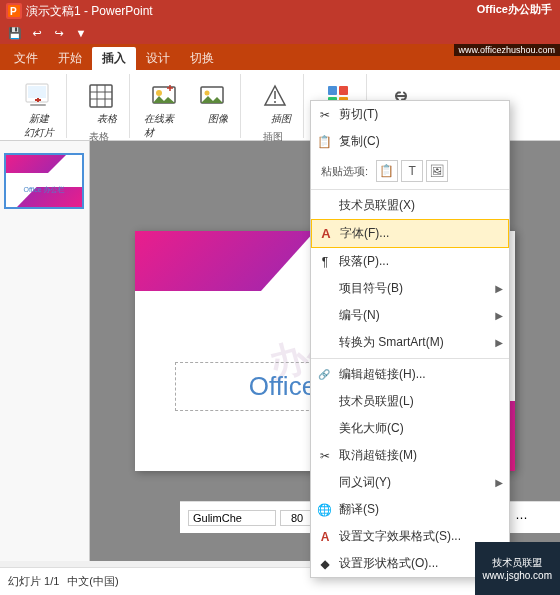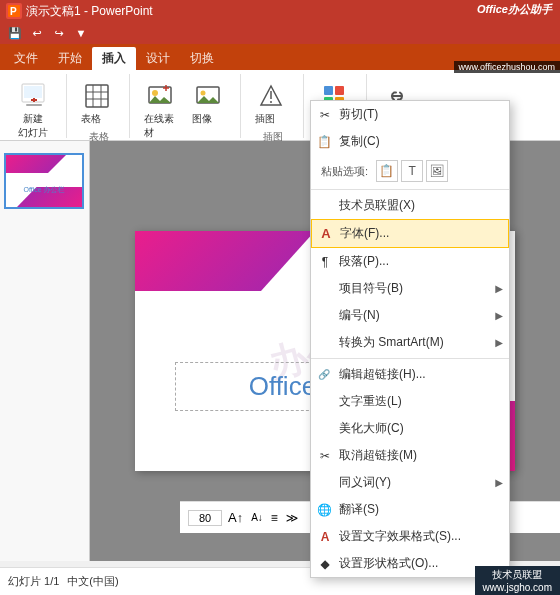--- a/index.html
+++ b/index.html
@@ -127,27 +127,28 @@
       padding-top: 2px;
     }
     .ribbon-group-label {
       font-size: 10px;
       color: #666;
       margin-top: 2px;
     }
     .ribbon-btn-large {
       display: flex;
       flex-direction: column;
-      align-items: flex-start;
+      align-items: flex-end;
       cursor: pointer;
       padding: 2px 4px;
       border-radius: 2px;
       font-size: 10px;
       color: #333;
       width: 44px;
+      font-style: italic;
     }
     .ribbon-btn-icon {
       width: 32px;
       height: 32px;
       display: flex;
       align-items: center;
       justify-content: center;
       font-size: 22px;
     }
 
@@ -155,21 +156,20 @@
     .office-assistant {
       position: absolute;
       top: 0;
       right: 0;
       background: #c0392b;
       color: white;
       font-size: 11px;
       font-weight: bold;
       padding: 2px 8px;
       z-index: 200;
-      font-style: italic;
     }
 
     
     .main-area {
       display: flex;
       height: calc(595px - 22px - 22px - 96px - 28px);
       background: #888;
     }
 
     
@@ -343,21 +343,20 @@
     }
     .website-badge-top {
       position: absolute;
       top: 44px;
       right: 0;
       background: rgba(0,0,0,0.7);
       color: white;
       font-size: 9px;
       padding: 1px 5px;
       z-index: 300;
-      margin-top: 17px;
     }
   </style>
 </head>
 <body>
 
 <div class="title-bar">
   <div class="title-bar-left">
     <div class="title-bar-icon">
       <svg width="12" height="12" viewBox="0 0 12 12">
           <rect fill="#ff6600" width="12" height="12" rx="1"></rect>
@@ -529,20 +528,21 @@
     <div class="slide-canvas">
       <div class="slide-deco-top-left"></div>
       <div class="slide-deco-bottom-right"></div>
       <div class="slide-watermark" style="font-size:38px;color:rgba(170,130,180,0.18);">办公族</div>
       <div class="slide-text-box">
         <span class="slide-main-text">Office 办公栏</span>
       </div>
     </div>
 
     <div class="format-bar">
+      <span style="border:1px solid #ccc;padding:1px 4px;font-size:11px;width:88px;display:inline-block;background:white">GulimChe</span>
       <span style="border:1px solid #ccc;padding:1px 4px;font-size:11px;width:34px;display:inline-block;text-align:center;background:white">80</span>
       <span style="font-size:13px;cursor:pointer;padding:2px">A↑</span>
       <span style="font-size:10px;cursor:pointer;padding:2px">A↓</span>
       <span style="font-size:12px;cursor:pointer;padding:2px">≡</span>
       <span style="font-size:12px;cursor:pointer;padding:2px">≫</span>
       <button class="format-btn format-btn-b">B</button>
       <button class="format-btn format-btn-i">I</button>
       <button class="format-btn format-btn-u">U</button>
       <span style="font-size:12px;cursor:pointer;padding:2px">≡</span>
       <span style="font-size:12px;cursor:pointer;padding:2px">≡</span>
@@ -592,21 +592,21 @@
   <div class="context-menu-item">
     <span>转换为 SmartArt(M)</span>
     <span class="context-menu-item-arrow">▶</span>
   </div>
   <div class="context-menu-separator"></div>
   <div class="context-menu-item">
     <span class="context-menu-item-icon" style="font-size:10px">🔗</span>
     <span>编辑超链接(H)...</span>
   </div>
   <div class="context-menu-item">
-    <span>文字重迭(L)</span>
+    <span>技术员联盟(L)</span>
   </div>
   <div class="context-menu-item">
     <span>美化大师(C)</span>
   </div>
   <div class="context-menu-item">
     <span class="context-menu-item-icon">✂</span>
     <span>取消超链接(M)</span>
   </div>
   <div class="context-menu-item">
     <span>同义词(Y)</span>
@@ -630,16 +630,16 @@
   <span>幻灯片 1/1</span>
   <span style="margin-left:8px">中文(中国)</span>
   <span style="margin-left:auto;display:flex;gap:6px">
     <span title="普通视图">▦</span>
     <span title="幻灯片浏览">⊞</span>
     <span title="阅读视图">📖</span>
     <span title="幻灯片放映">▶</span>
   </span>
 </div>
 
-<div style="position:fixed;bottom:0;right:0;z-index:400;background:#1a2a3a;color:white;padding:2px 8px;font-size:10px;text-align:center">
+<div style="position:fixed;bottom:0;right:0;z-index:400;background:#1a2a3a;color:white;padding:14px 8px;font-size:10px;text-align:center">
   <div>技术员联盟</div>
   <div>www.jsgho.com</div>
 </div>
 
 </body></html>

